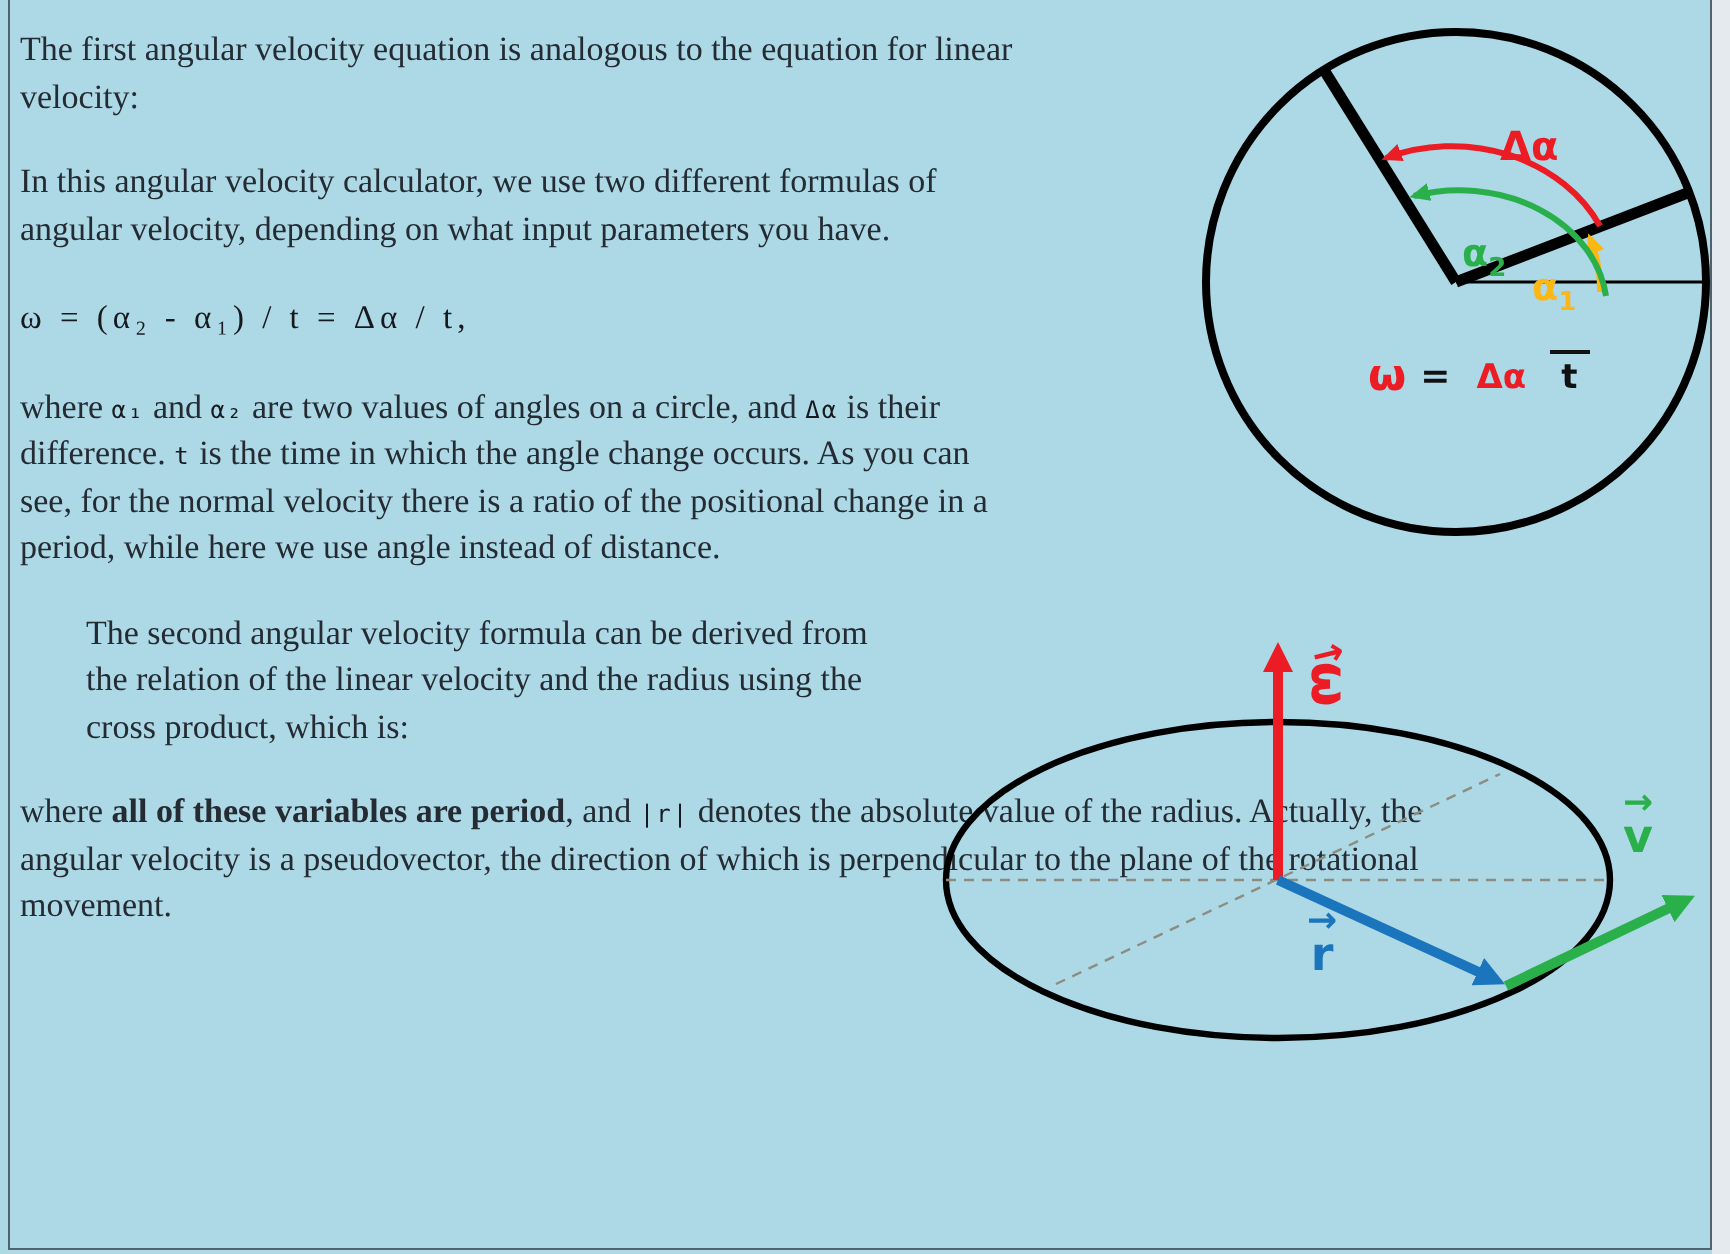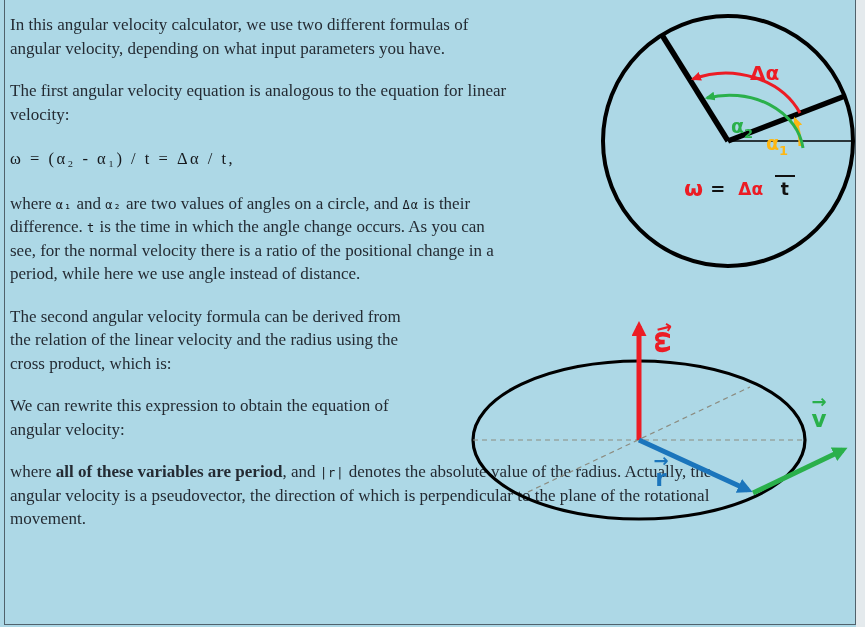--- a/index.html
+++ b/index.html
@@ -55,34 +55,32 @@
   .frac .num{font-size:17px;padding:0 6px 3px;}
   .frac .den{font-size:17px;color:#111;border-top:2.5px solid #111;padding:2px 6px 0;}
 </style>
 </head>
 <body>
 
 <div class="frame"></div>
 <div class="gutter"></div>
 
 <div class="content">
+  <p style="max-width:600px;">The first angular velocity equation is analogous to the equation for linear
+velocity:</p>
   <p style="max-width:600px;">In this angular velocity calculator, we use two different formulas of
 angular velocity, depending on what input parameters you have.</p>
-  <p style="max-width:600px;">The first angular velocity equation is analogous to the equation for linear
-velocity:</p>
   <div class="formula">ω = (α₂ - α₁) / t = Δα / t,</div>
   <p style="max-width:600px;"><span>where </span><span class="mono">α₁</span><span> and </span><span class="mono">α₂</span><span> are two values of angles on a circle, and </span><span class="mono">Δα</span><span> is their
 difference. </span><span class="mono">t</span><span> is the time in which the angle change occurs. As you can
 see, for the normal velocity there is a ratio of the positional change in a
 period, while here we use angle instead of distance.</span></p>
-  <p style="max-width:470px;">The second angular velocity formula can be derived from
+  <p style="max-width:470px;margin-left:33px;">The second angular velocity formula can be derived from
 the relation of the linear velocity and the radius using the
 cross product, which is:</p>
-  <p style="max-width:470px;">We can rewrite this expression to obtain the equation of
-angular velocity:</p>
   <p style="margin-bottom:0;"><span>where </span><span class="b">all of these variables are period</span><span>, and </span><span class="mono">|r|</span><span> denotes the absolute value of the radius. Actually, the
 angular velocity is a pseudovector, the direction of which is perpendicular to the plane of the rotational
 movement.</span></p>
 </div>
 
 <svg id="angle-svg" class="svg-abs" width="260" height="262" viewBox="0 0 260 262">
   <defs>
     <marker id="ah-red" markerWidth="4" markerHeight="4" refX="2.6" refY="1.5" orient="auto" markerUnits="strokeWidth">
       <path d="M0,0 L3.4,1.5 L0,3" fill="#ec1c24"></path>
     </marker>

